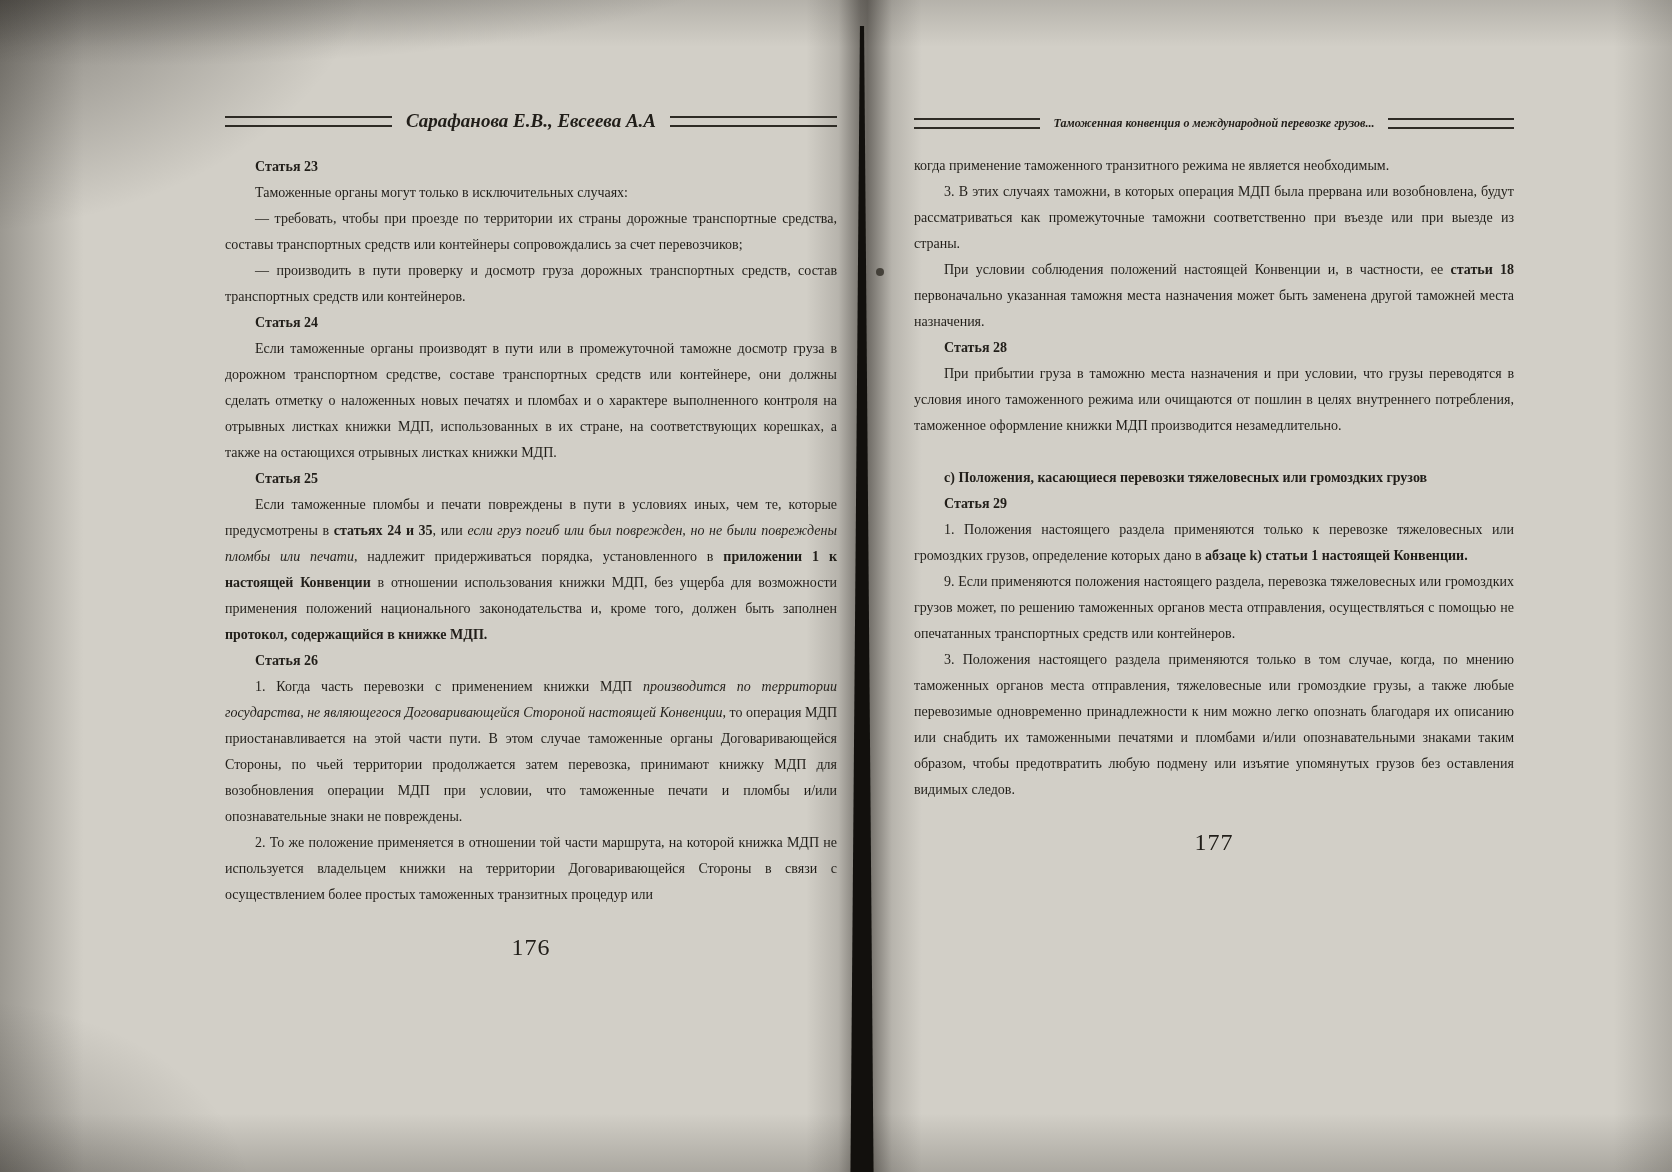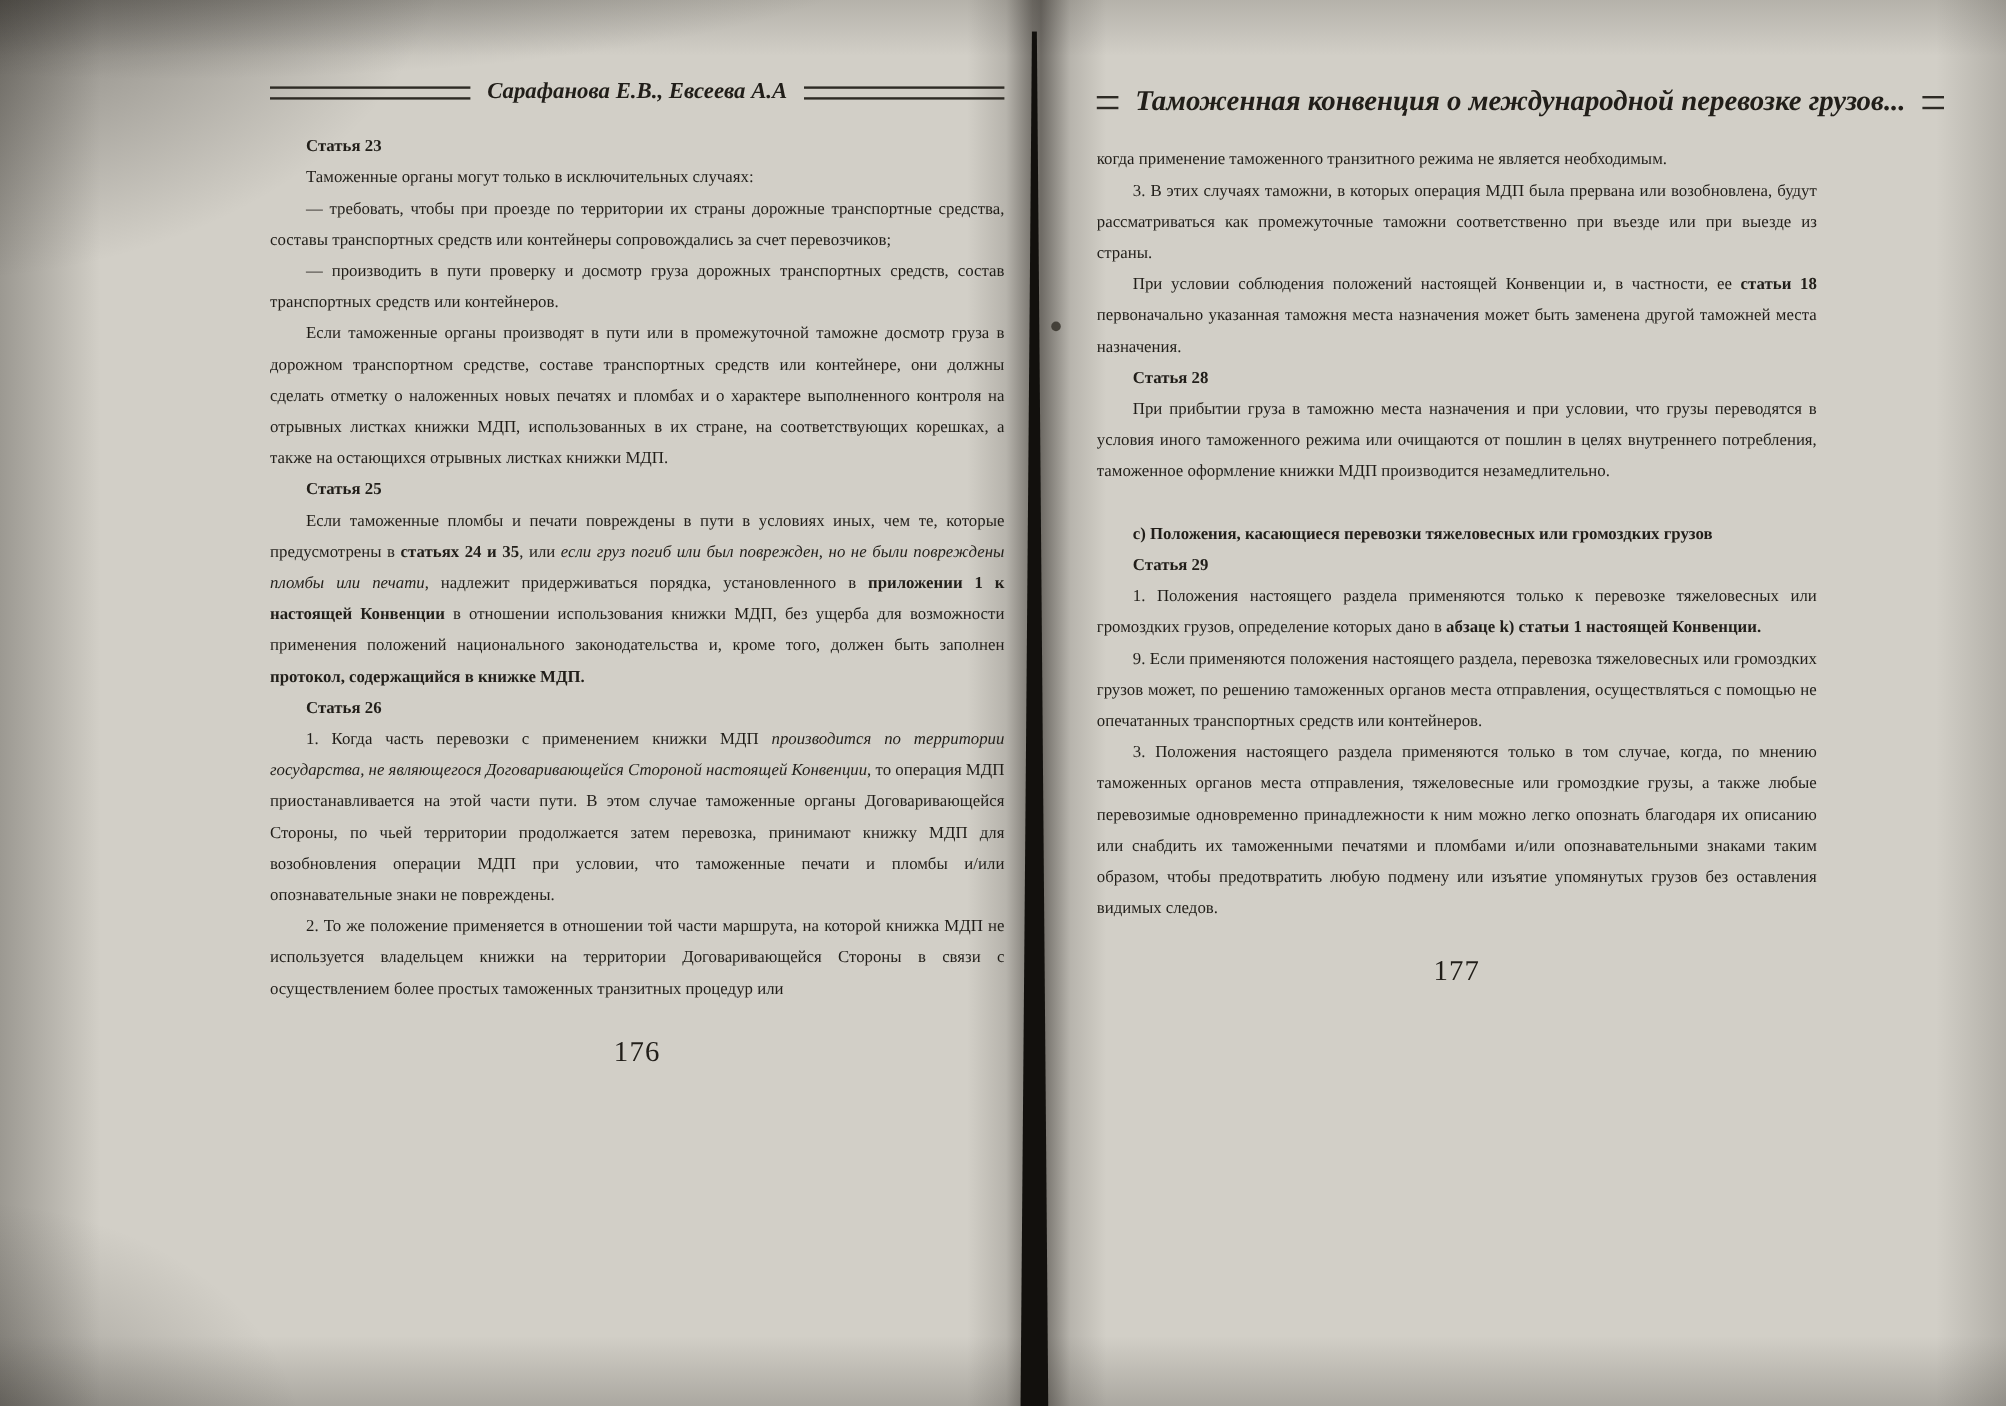--- a/index.html
+++ b/index.html
@@ -14,26 +14,26 @@
       linear-gradient(to bottom, rgba(30,27,22,0.16) 0%, rgba(30,27,22,0) 4%),
       linear-gradient(to top, rgba(30,27,22,0.22) 0%, rgba(30,27,22,0) 5%),
       #d2cfc7;
     font-family:"Liberation Serif","DejaVu Serif",serif;color:#211e19;
   }
   .gutter{position:absolute;left:806px;top:0;width:116px;height:100%;
     background:linear-gradient(to right, rgba(28,24,20,0) 0%, rgba(28,24,20,0.15) 28%,
       rgba(28,24,20,0.50) 47%, rgba(28,24,20,0.55) 53%, rgba(28,24,20,0.15) 74%, rgba(28,24,20,0) 100%);}
   .binding{position:absolute;left:845px;top:26px;width:34px;height:1146px;background:#12100d;
     clip-path:polygon(44% 0%, 56% 0%, 84% 100%, 16% 100%);}
-  .page{position:absolute;}
+  .page{position:absolute;margin-top:44px;}
   .page-left{left:225px;top:66px;width:612px;}
   .page-right{left:914px;top:72px;width:600px;}
   .running-head{display:flex;align-items:center;gap:14px;margin-bottom:22px;
     font-style:italic;font-weight:bold;font-size:19px;white-space:nowrap;}
-  .page-right .running-head{font-size:24px;}
+  .page-right .running-head{font-size:12px;}
   .rule{flex:1 1 auto;height:7px;border-top:2px solid #2e2b25;border-bottom:2px solid #2e2b25;min-width:18px;}
   .body p{margin:0;font-size:14px;line-height:26px;text-align:justify;text-indent:30px;}
   .body p.heading{font-weight:bold;text-align:left;}
   .body p.section-heading{font-weight:bold;}
   .body p.noindent{text-indent:0;}
   .body p.gap{margin-top:26px;}
   .b{font-weight:bold;}
   .i{font-style:italic;}
   .page-number{margin-top:26px;text-align:center;font-size:24px;letter-spacing:1px;}
   .speck{position:absolute;left:876px;top:268px;width:8px;height:8px;border-radius:50%;background:#36322b;opacity:.85;}
@@ -51,20 +51,21 @@
     <div class="running-head">
       <span class="rule"></span>
       <span>Сарафанова Е.В., Евсеева А.А</span>
       <span class="rule"></span>
     </div>
     <div class="body">
         <p class="heading"><span>Статья 23</span></p>
         <p class="para"><span>Таможенные органы могут только в исключительных случаях:</span></p>
         <p class="para"><span>— требовать, чтобы при проезде по территории их страны дорожные транспортные средства, составы транспортных средств или контейнеры сопровождались за счет перевозчиков;</span></p>
         <p class="para"><span>— производить в пути проверку и досмотр груза дорожных транспортных средств, состав транспортных средств или контейнеров.</span></p>
+        <p class="heading"><span>Статья 24</span></p>
         <p class="para"><span>Если таможенные органы производят в пути или в промежуточной таможне досмотр груза в дорожном транспортном средстве, составе транспортных средств или контейнере, они должны сделать отметку о наложенных новых печатях и пломбах и о характере выполненного контроля на отрывных листках книжки МДП, использованных в их стране, на соответствующих корешках, а также на остающихся отрывных листках книжки МДП.</span></p>
         <p class="heading"><span>Статья 25</span></p>
         <p class="para"><span>Если таможенные пломбы и печати повреждены в пути в условиях иных, чем те, которые предусмотрены в </span><span class="b">статьях 24 и 35</span><span>, или </span><span class="i">если груз погиб или был поврежден, но не были повреждены пломбы или печати</span><span>, надлежит придерживаться порядка, установленного в </span><span class="b">приложении 1 к настоящей Конвенции</span><span> в отношении использования книжки МДП, без ущерба для возможности применения положений национального законодательства и, кроме того, должен быть заполнен </span><span class="b">протокол, содержащийся в книжке МДП.</span></p>
         <p class="heading"><span>Статья 26</span></p>
         <p class="para"><span>1. Когда часть перевозки с применением книжки МДП </span><span class="i">производится по территории государства, не являющегося Договаривающейся Стороной настоящей Конвенции</span><span>, то операция МДП приостанавливается на этой части пути. В этом случае таможенные органы Договаривающейся Стороны, по чьей территории продолжается затем перевозка, принимают книжку МДП для возобновления операции МДП при условии, что таможенные печати и пломбы и/или опознавательные знаки не повреждены.</span></p>
         <p class="para"><span>2. То же положение применяется в отношении той части маршрута, на которой книжка МДП не используется владельцем книжки на территории Договаривающейся Стороны в связи с осуществлением более простых таможенных транзитных процедур или</span></p>
       </div>
     <div class="page-number">176</div>
   </div>
 

